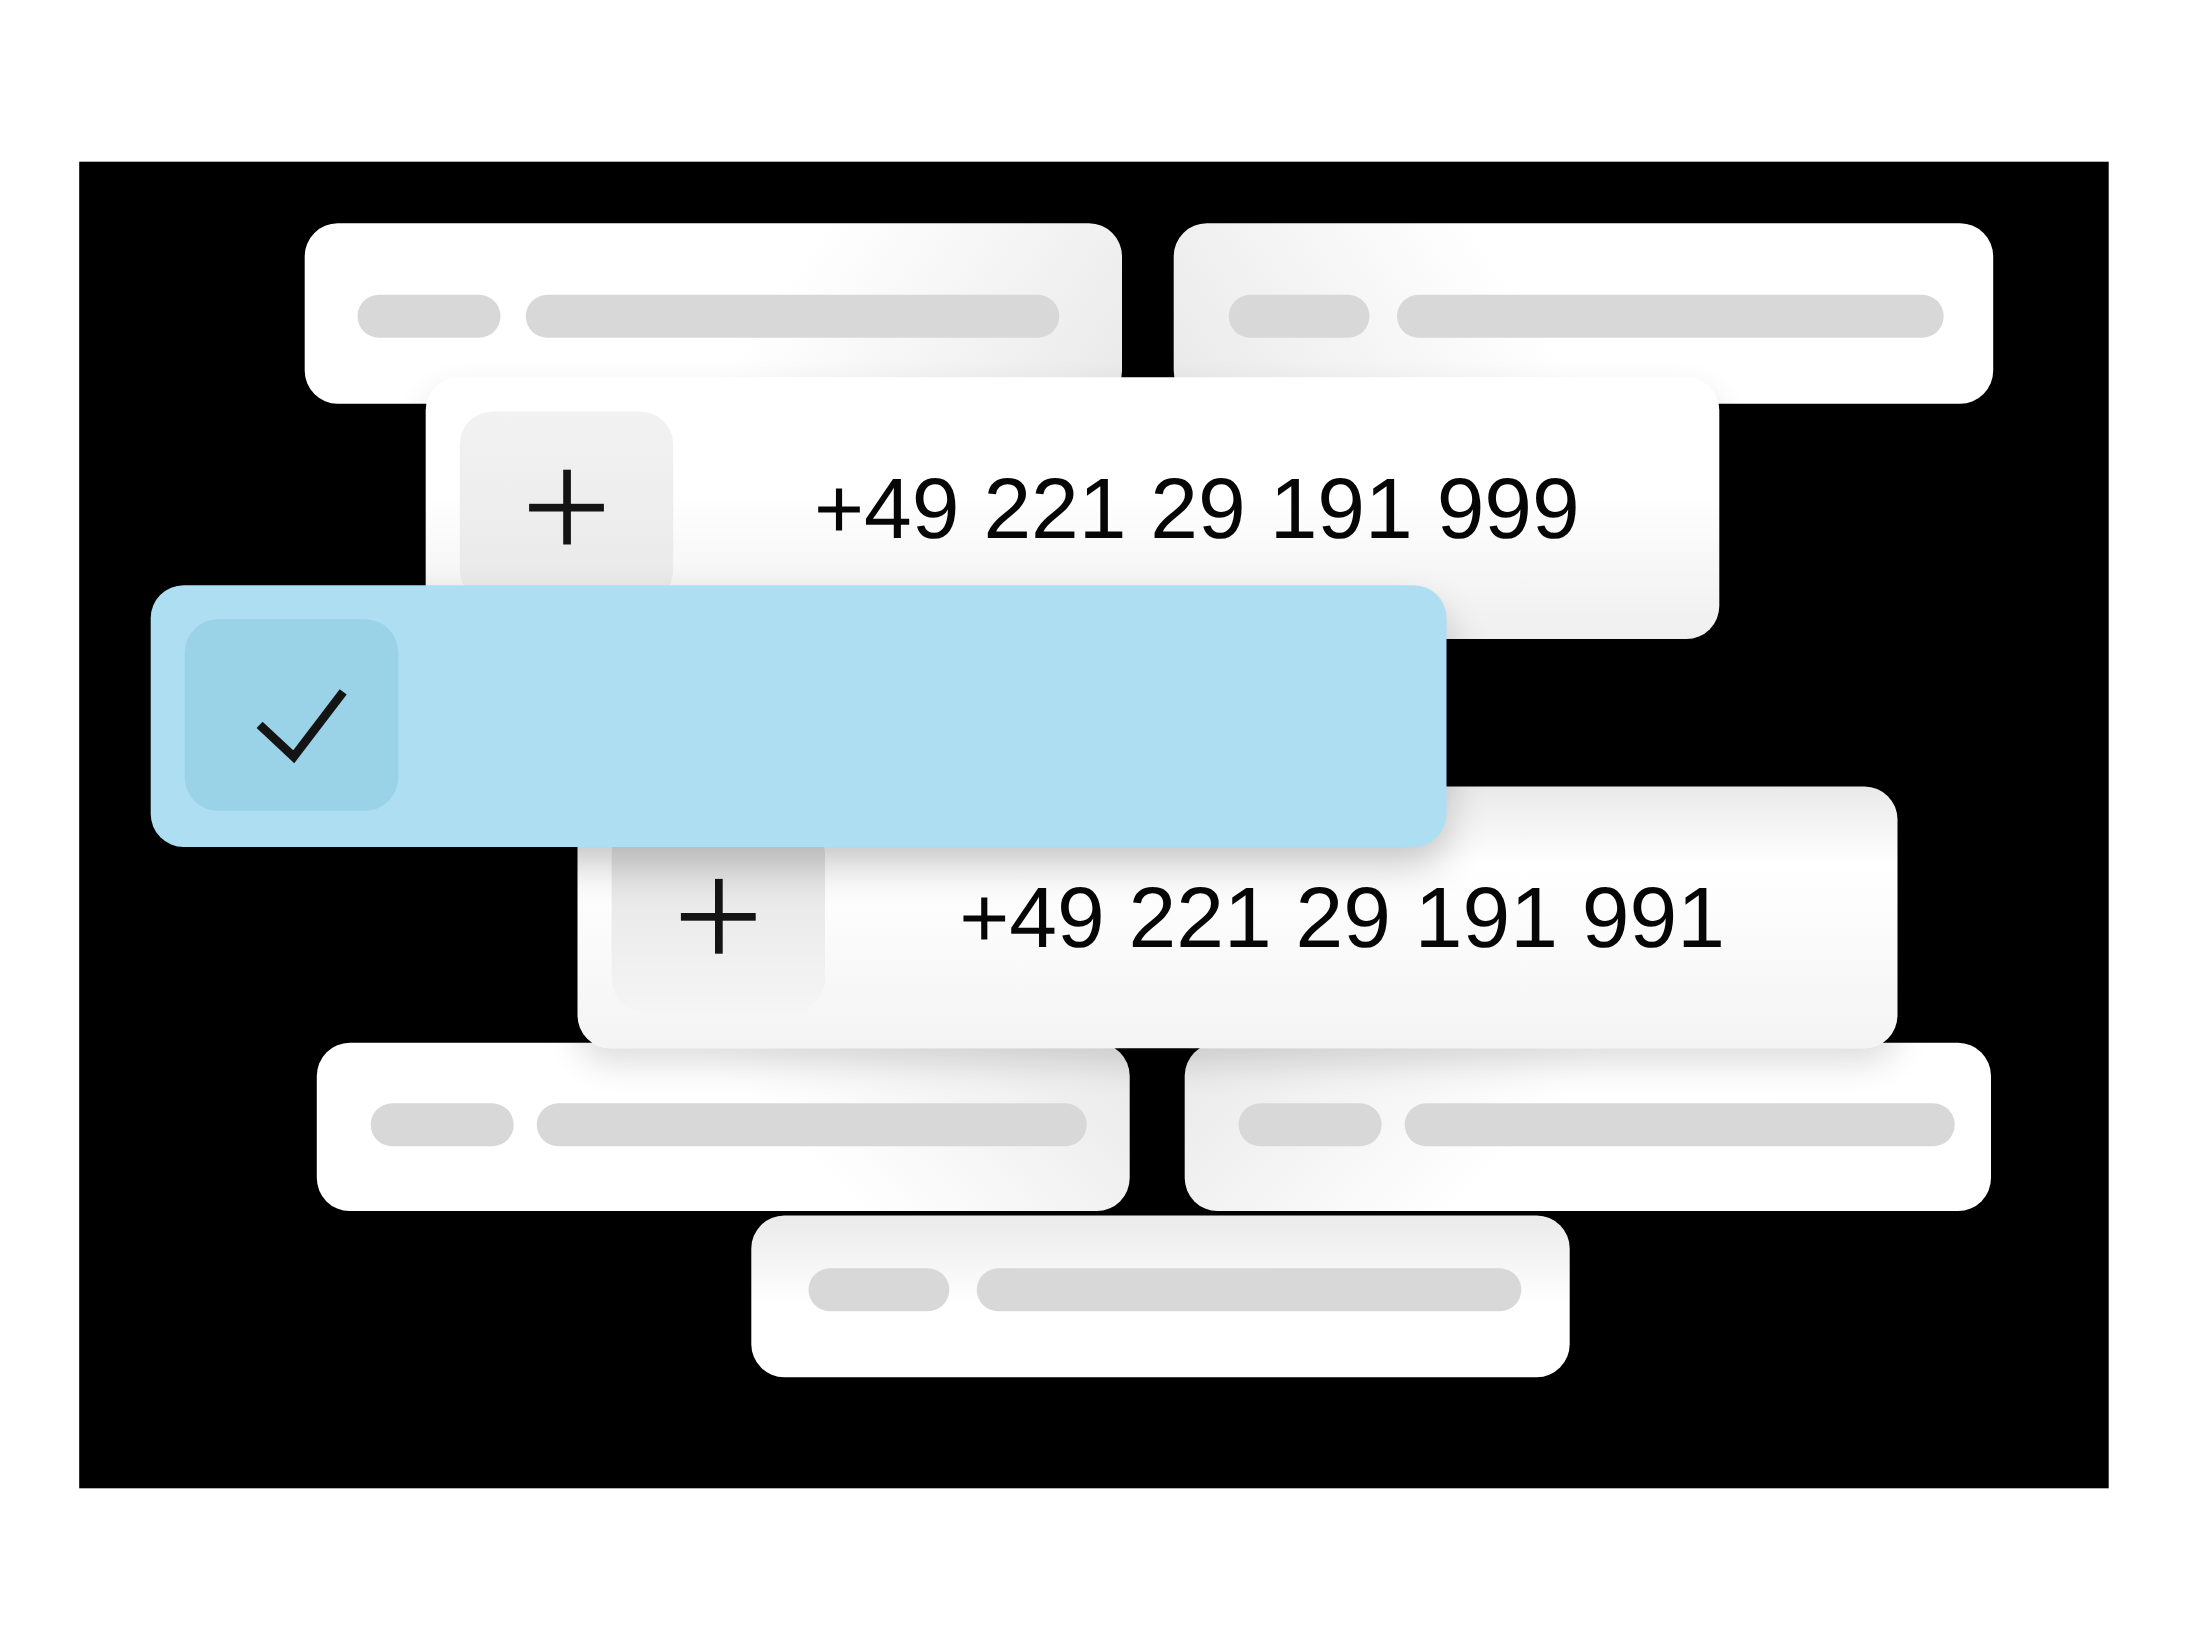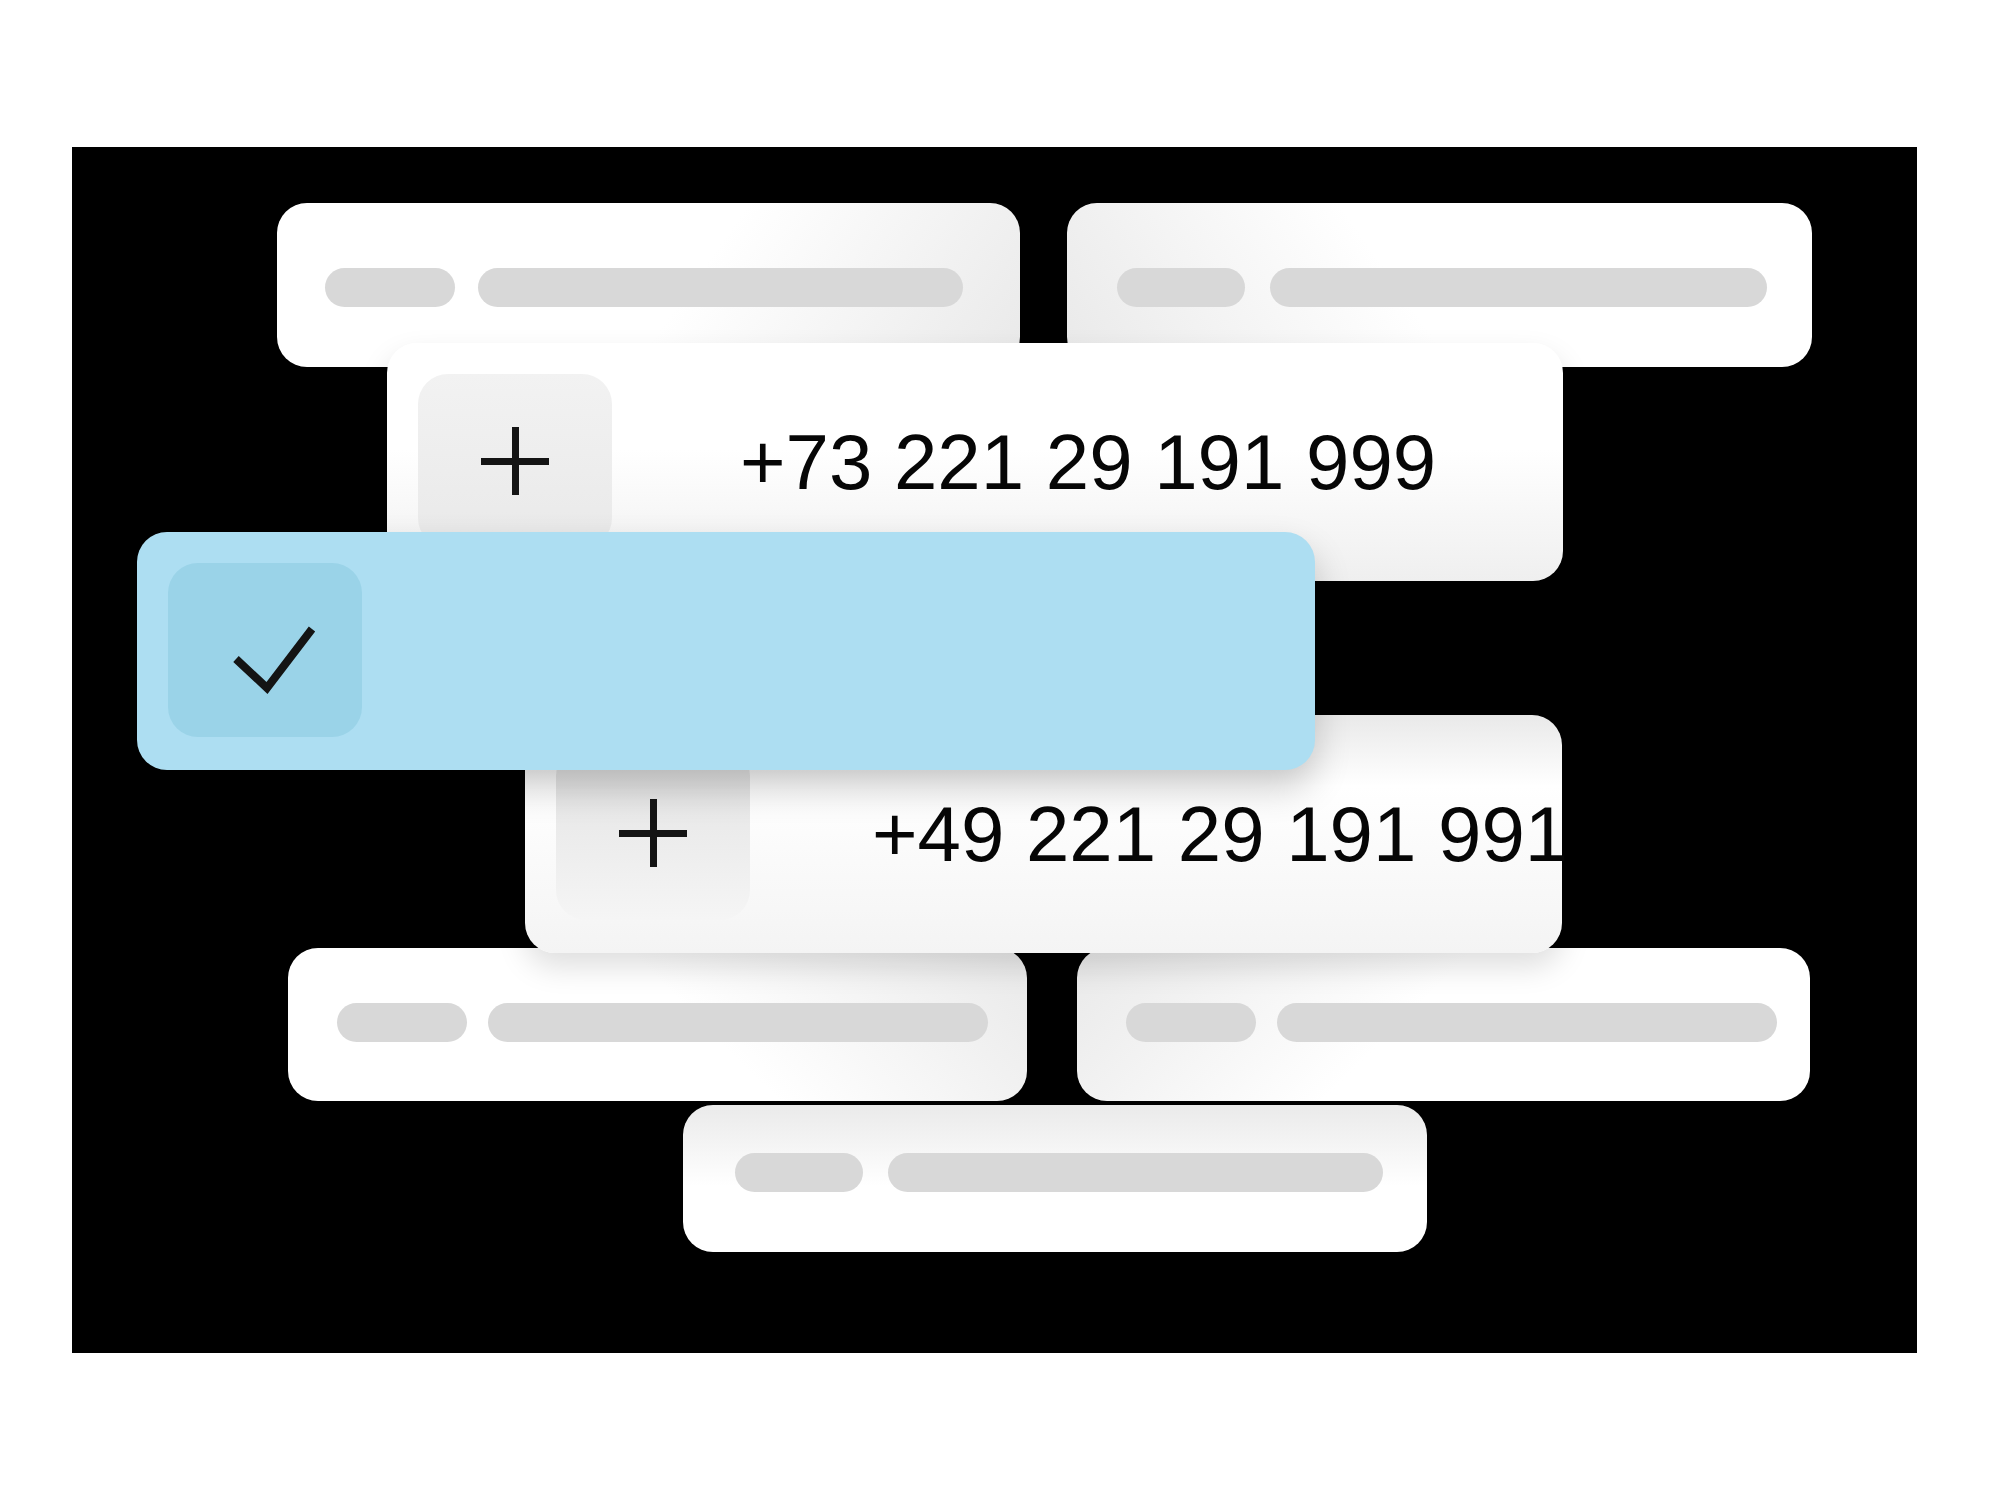--- a/index.html
+++ b/index.html
@@ -36,22 +36,22 @@
   .skel-br .bar-s { left:49px;  top:55px; width:130px; }
   .skel-br .bar-l { left:200px; top:55px; width:500px; }
   .skel-bc .bar-s { left:52px;  top:48px; width:128px; }
   .skel-bc .bar-l { left:205px; top:48px; width:495px; }
 
   
   .phone-card { z-index:3; height:238px;
     box-shadow:0 14px 30px rgba(0,0,0,0.13); }
   .row-999 { left:315px; top:196px; width:1176px;
     background:linear-gradient(to bottom,#ffffff 45%,#efefef 100%); }
-  .row-991 { left:453px; top:568px; width:1037px;
-    background:linear-gradient(to bottom,#e9e9e9 0%,#ffffff 30%,#f4f4f4 100%); }
+  .row-991 { left:453px; top:568px; width:1188px;
+    background:linear-gradient(to bottom,#e9e9e9 0%,#ffffff 30%,#f4f4f4 100%);padding-left:12px; }
   .row-990 { left:65px;  top:385px; width:1178px; z-index:5;
     background:#addef2; box-shadow:0 18px 36px rgba(0,0,0,0.20); }
 
   .tile { position:absolute; left:31px; top:31px; width:194px; height:174px;
     border-radius:30px; display:flex; align-items:center; justify-content:center; }
   .row-999 .tile { background:linear-gradient(to bottom,#f2f2f2 0%,#e9e9e9 100%); }
   .row-991 .tile { background:linear-gradient(to bottom,#e2e2e2 0%,#f5f5f5 100%); }
   .row-990 .tile { background:#9ad3e8; }
 
   .plus { position:relative; width:68px; height:68px; }
@@ -89,21 +89,21 @@
     </div>
     <div class="card skel skel-bc">
       <div class="bar bar-s"></div>
       <div class="bar bar-l"></div>
     </div>
 
     <div class="card phone-card row-999">
       <div class="tile">
         <span class="plus"></span>
       </div>
-      <div class="num">+73 221 29 191 999</div>
+      <div class="num">+49 221 29 191 999</div>
     </div>
 
     <div class="card phone-card row-991">
       <div class="tile">
         <span class="plus"></span>
       </div>
       <div class="num">+49 221 29 191 991</div>
     </div>
 
     <div class="card phone-card row-990">

